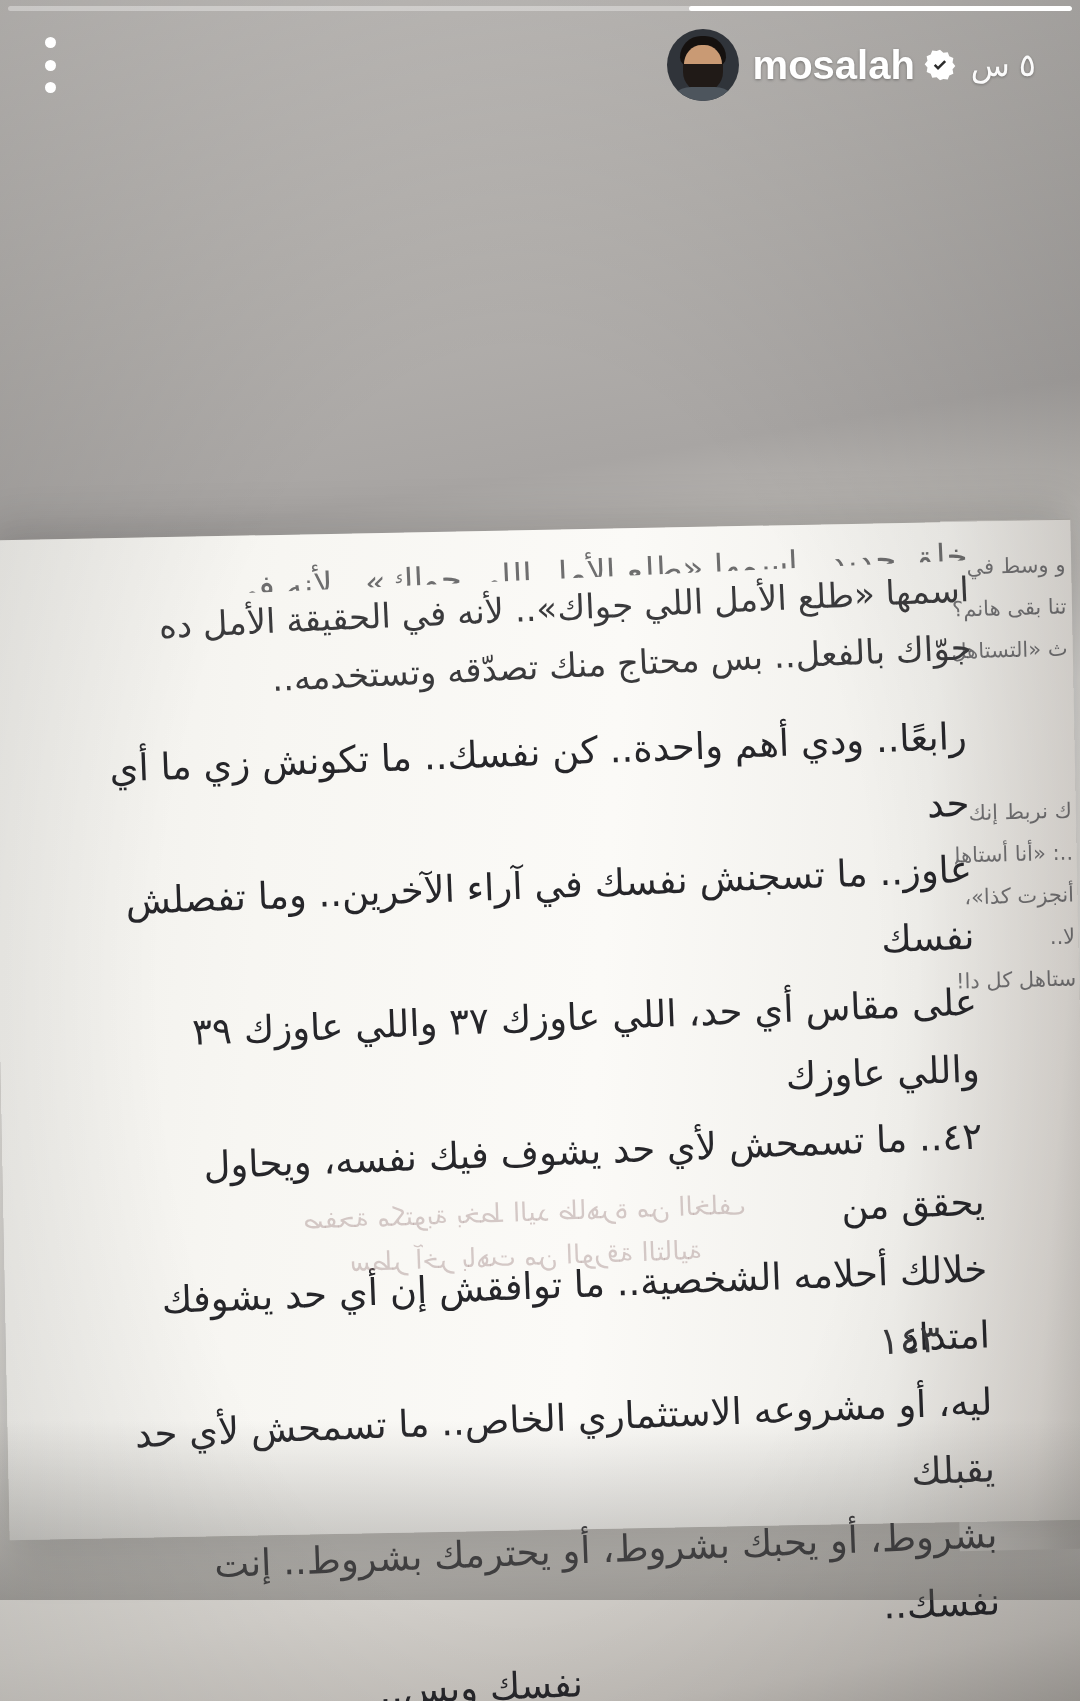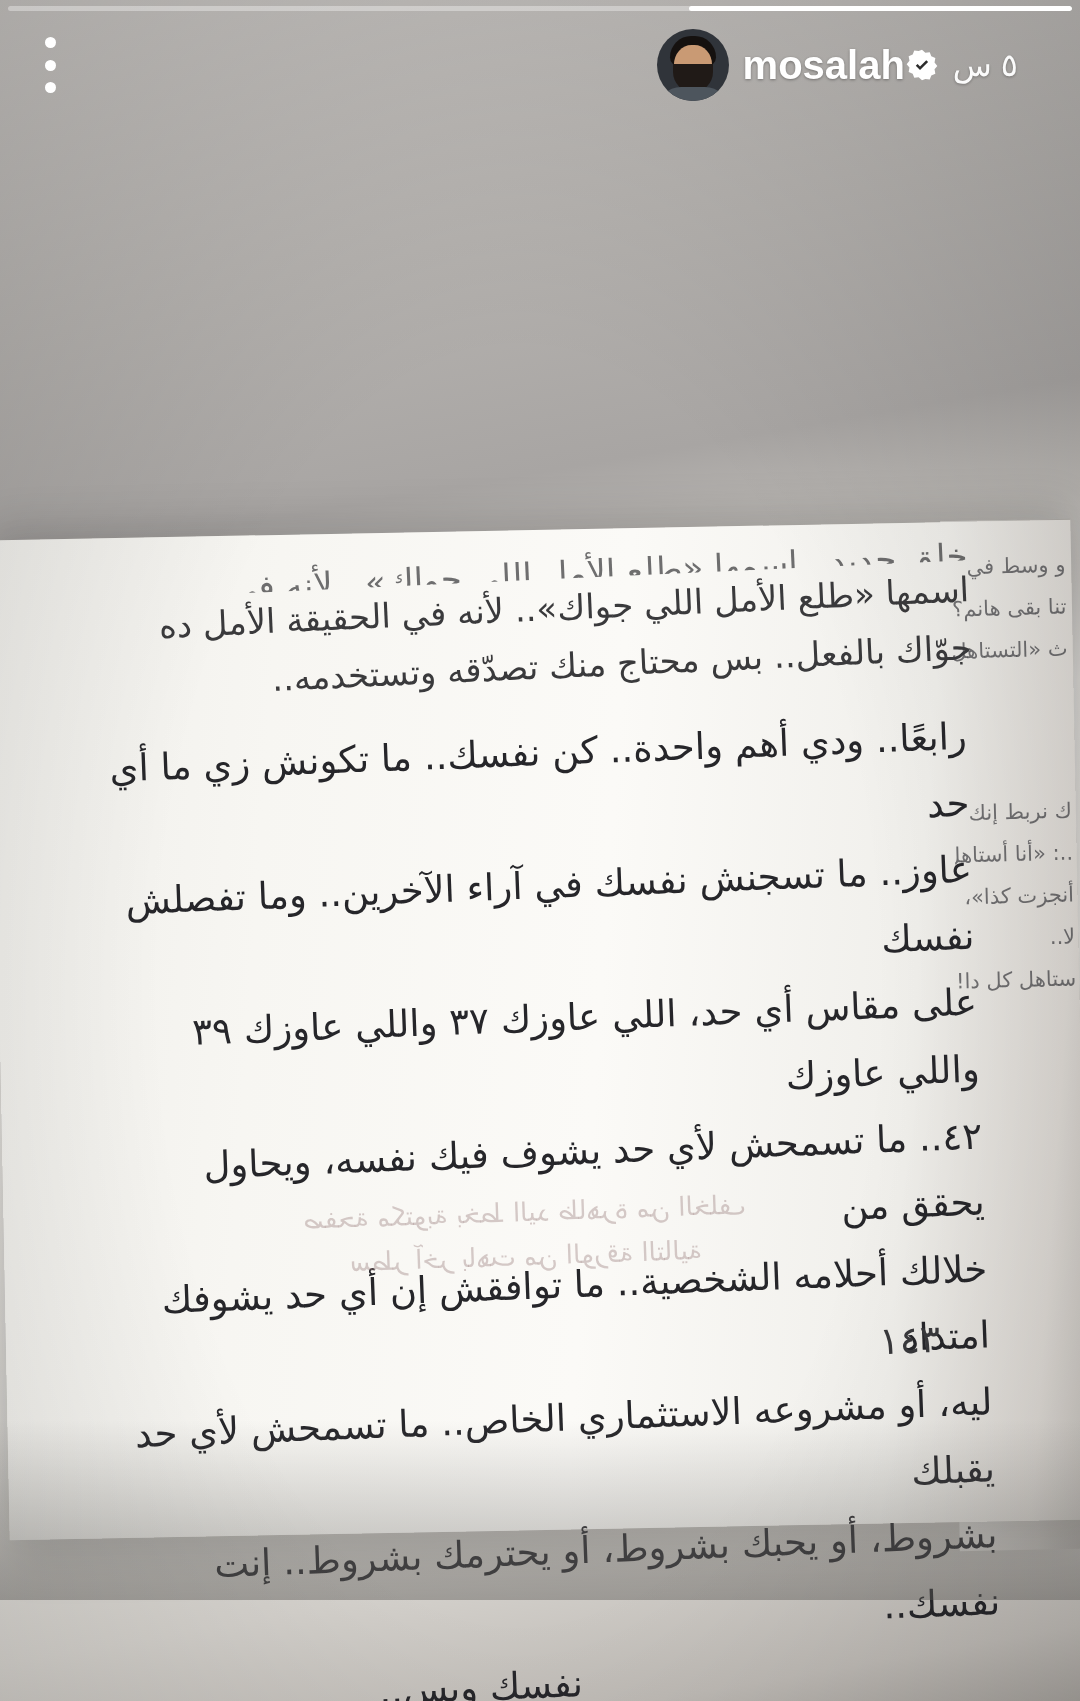--- a/index.html
+++ b/index.html
@@ -107,38 +107,39 @@
     transform: translateX(-50%);
     width: 72px;
     height: 24px;
     border-radius: 30px 30px 0 0;
     background: #4d555d;
   }
   .username-wrap {
     display: flex;
     flex-direction: row;
     align-items: center;
+    gap: 8px;
   }
   .username {
     color: #ffffff;
     font-size: 40px;
     font-weight: bold;
     letter-spacing: 0px;
     direction: ltr;
     text-shadow: 0 1px 3px rgba(0,0,0,0.35);
   }
   .verified {
     width: 34px;
     height: 34px;
     flex: 0 0 auto;
   }
   .timestamp {
     color: #ffffff;
     font-size: 32px;
-    margin-right: 40px;
+    margin-right: 22px;
     opacity: 0.96;
     text-shadow: 0 1px 3px rgba(0,0,0,0.3);
   }
   .menu-dots {
     position: absolute;
     left: 44px;
     top: 50%;
     transform: translateY(-50%);
     width: 12px;
     height: 56px;

